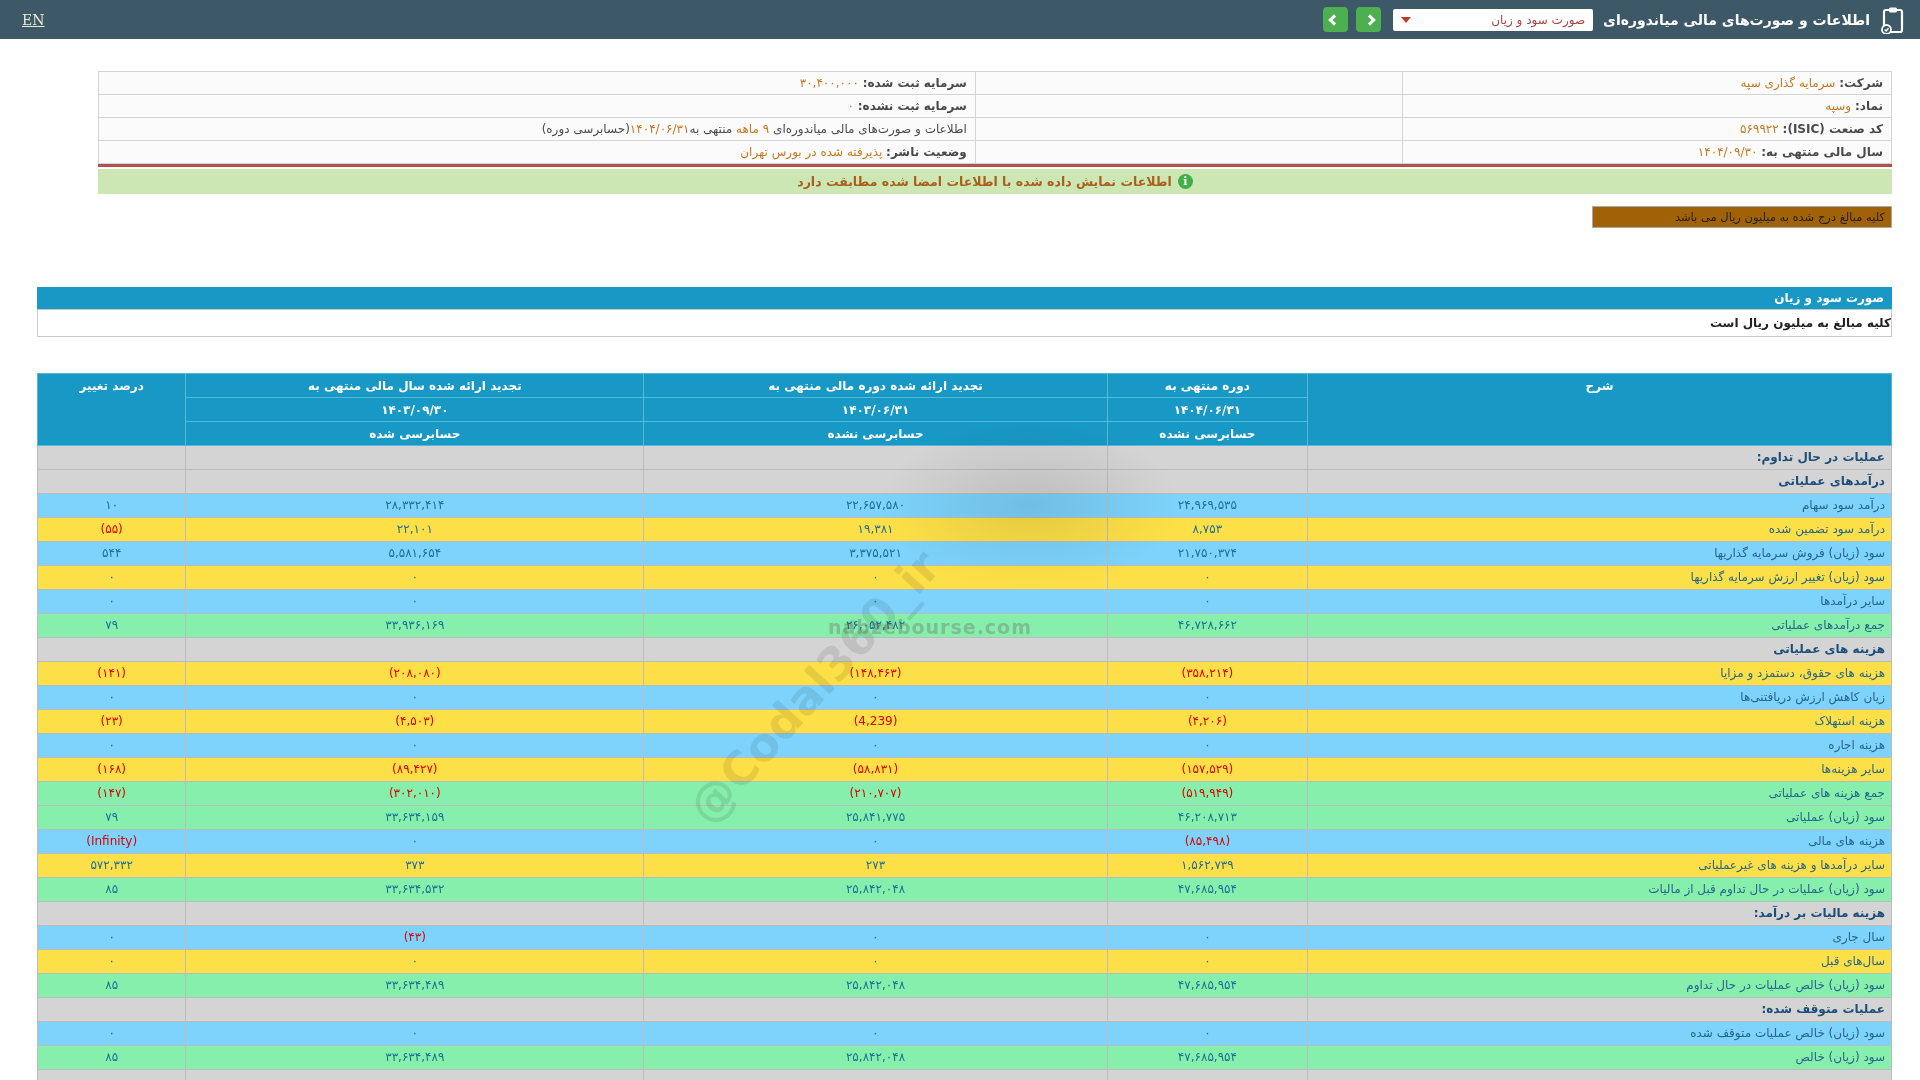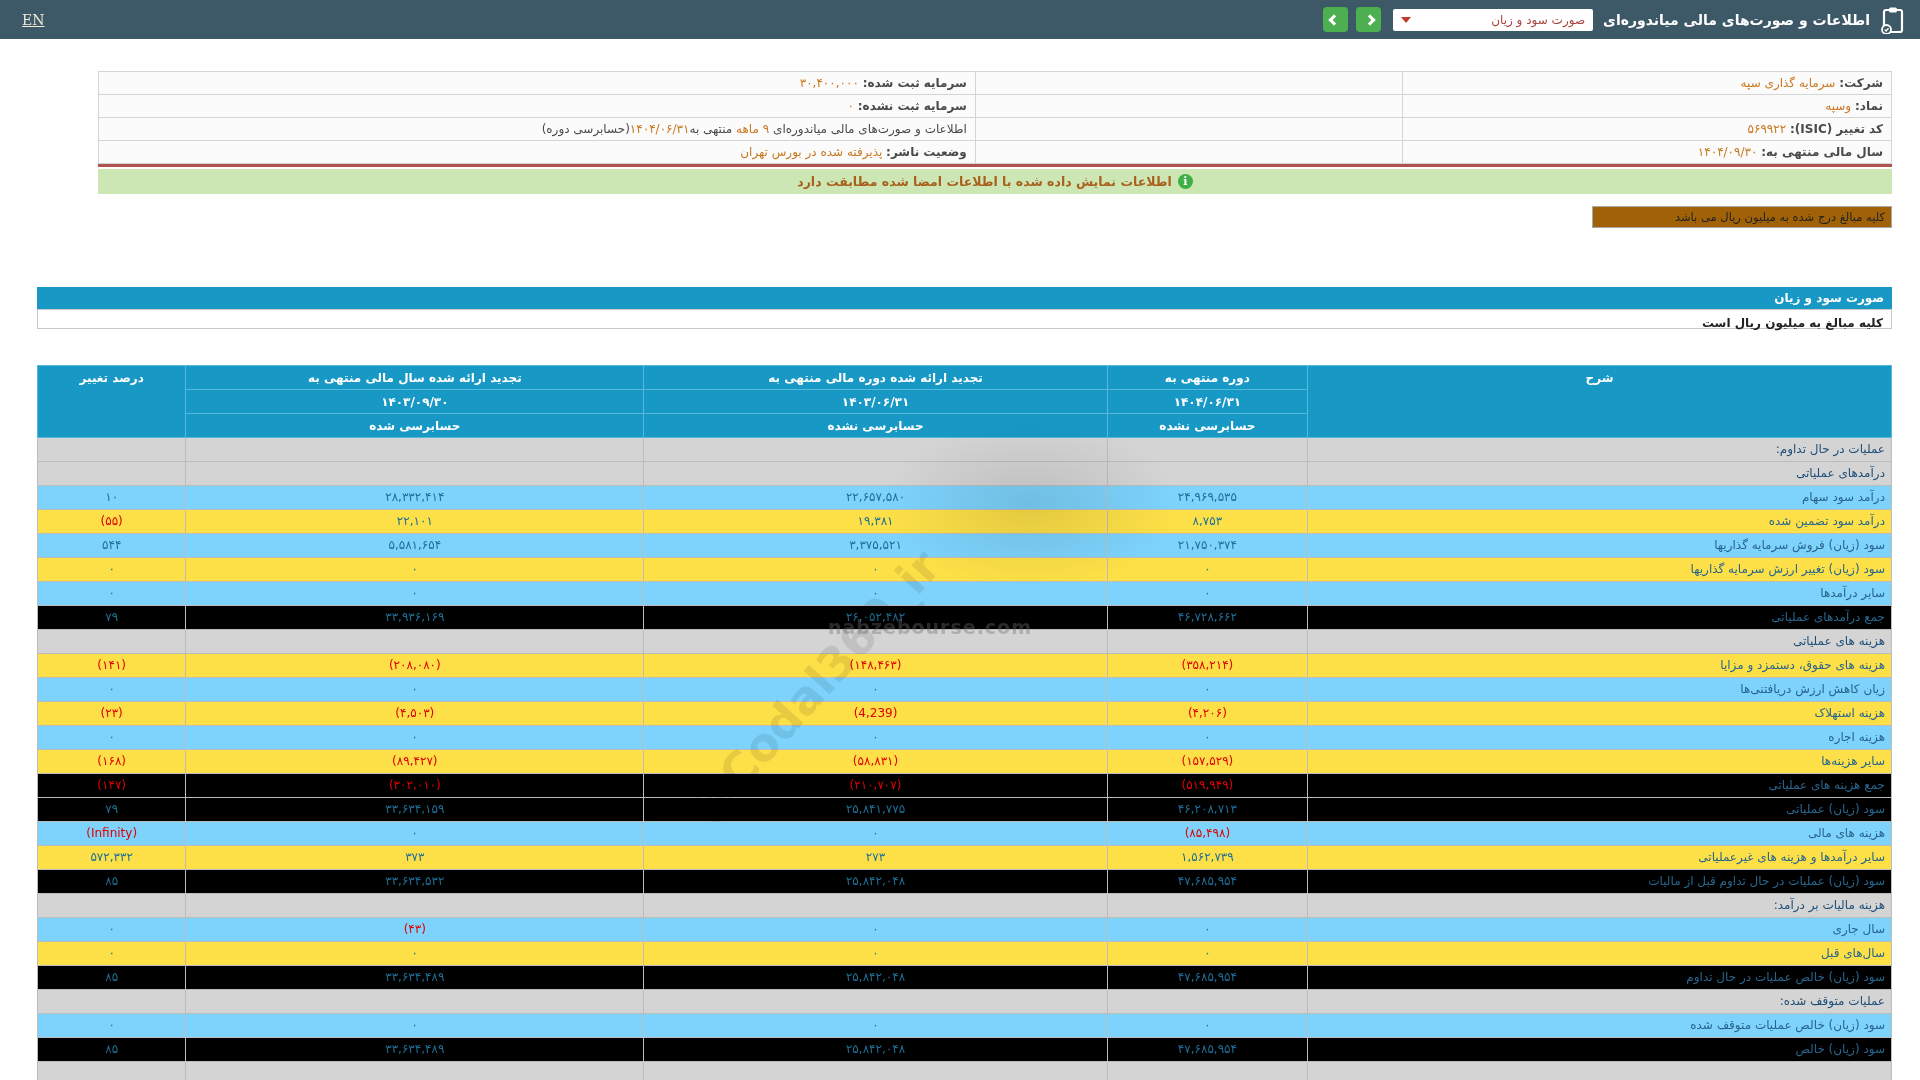--- a/index.html
+++ b/index.html
@@ -43,37 +43,37 @@
     font-size: 11px; font-weight: bold; display: flex; align-items: center; justify-content: center;
     margin-left: 6px; font-family: "DejaVu Serif", serif; }
   .unit-box { width: 300px; height: 22px; border: 1px solid #a9a9a9; margin: 12px auto 0 0;
     margin-right: 0; margin-left: auto; direction: rtl; text-align: right; padding: 0 6px;
     font-size: 11.5px; color: #222; line-height: 20px; background: #a16207; }
 
   
   .statement-wrap { margin: 59px 28px 0 37px; }
   .stmt-banner { height: 22px; background: #1898c5; color: #fff; font-weight: bold;
     font-size: 12px; line-height: 22px; padding-right: 8px; }
-  .stmt-unit { height: 20px; border: 1px solid #c8c8c8; background: #fff; color: #222;
-    font-weight: bold; font-size: 12px; line-height: 26px; padding-right: 8px; }
+  .stmt-unit { height: 28px; border: 1px solid #c8c8c8; background: #fff; color: #222;
+    font-weight: bold; font-size: 12px; line-height: 26px; }
   .stmt-table { width: 100%; border-collapse: collapse; table-layout: fixed; font-size: 12px;
     margin-top: 36px; }
   .stmt-table thead th { background: #1898c5; color: #fff; font-weight: bold;
     border: 1px solid #55b9dc; height: 24px; text-align: center; padding: 2px 4px; }
   .stmt-table thead th.span3 { vertical-align: top; padding-top: 5px; }
   .stmt-table tbody td { border: 1px solid #bcbcbc; height: 23px; line-height: 23px;
     padding: 0 6px; white-space: nowrap; overflow: hidden; }
   td.lab { text-align: right; color: #28658d; }
   td.val { text-align: center; direction: ltr; color: #1d6f96; }
   td.val.neg { color: #e00000; }
   tr.r-white td { background: #7dd3fc; }
   tr.r-blue  td { background: #fde047; }
-  tr.r-total td { background: #000000; }
+  tr.r-total td { background: #86efac; }
   tr.r-section td { background: #d4d4d4; }
-  tr.r-section td.lab { font-weight: normal; color: #1d4e79; }
+  tr.r-section td.lab { font-weight: bold; color: #1d4e79; }
 
   
   .wm { position: absolute; pointer-events: none; direction: ltr; z-index: 5; }
   .wm-site { top: 616px; left: 828px; font-size: 19px; font-weight: bold;
     color: rgba(110,110,110,.38); letter-spacing: 1px; }
   .wm-channel { top: 660px; left: 640px; font-size: 46px; font-weight: bold;
     color: rgba(0,0,0,.09); transform: rotate(-48deg); }
   .wm-blob { top: 420px; left: 880px; width: 300px; height: 170px;
     background: radial-gradient(closest-side, rgba(0,0,0,.10), rgba(0,0,0,0)); }
 </style>
@@ -117,21 +117,21 @@
           <td><span class="info-label">شرکت:</span> <span class="info-value">سرمایه گذاری سپه</span></td>
           <td></td>
           <td><span class="info-label">سرمایه ثبت شده:</span><span class="info-value"> ۳۰,۴۰۰,۰۰۰</span></td>
         </tr>
         <tr>
           <td><span class="info-label">نماد:</span> <span class="info-value">وسپه</span></td>
           <td></td>
           <td><span class="info-label">سرمایه ثبت نشده:</span><span class="info-value"> ۰</span></td>
         </tr>
         <tr>
-          <td><span class="info-label">کد تغییر (ISIC):</span> <span class="info-value">۵۶۹۹۲۲</span></td>
+          <td><span class="info-label">کد صنعت (ISIC):</span> <span class="info-value">۵۶۹۹۲۲</span></td>
           <td></td>
           <td><span class="info-dark">اطلاعات و صورت‌های مالی میاندوره‌ای </span><span class="info-value">۹ ماهه</span><span class="info-dark"> منتهی به</span><span class="info-value">۱۴۰۴/۰۶/۳۱</span><span class="info-dark">(حسابرسی دوره)</span></td>
         </tr>
         <tr>
           <td><span class="info-label">سال مالی منتهی به:</span> <span class="info-value">۱۴۰۴/۰۹/۳۰</span></td>
           <td></td>
           <td><span class="info-label">وضعیت ناشر:</span><span class="info-value"> پذیرفته شده در بورس تهران</span></td>
         </tr>
       </tbody>
   </table>

